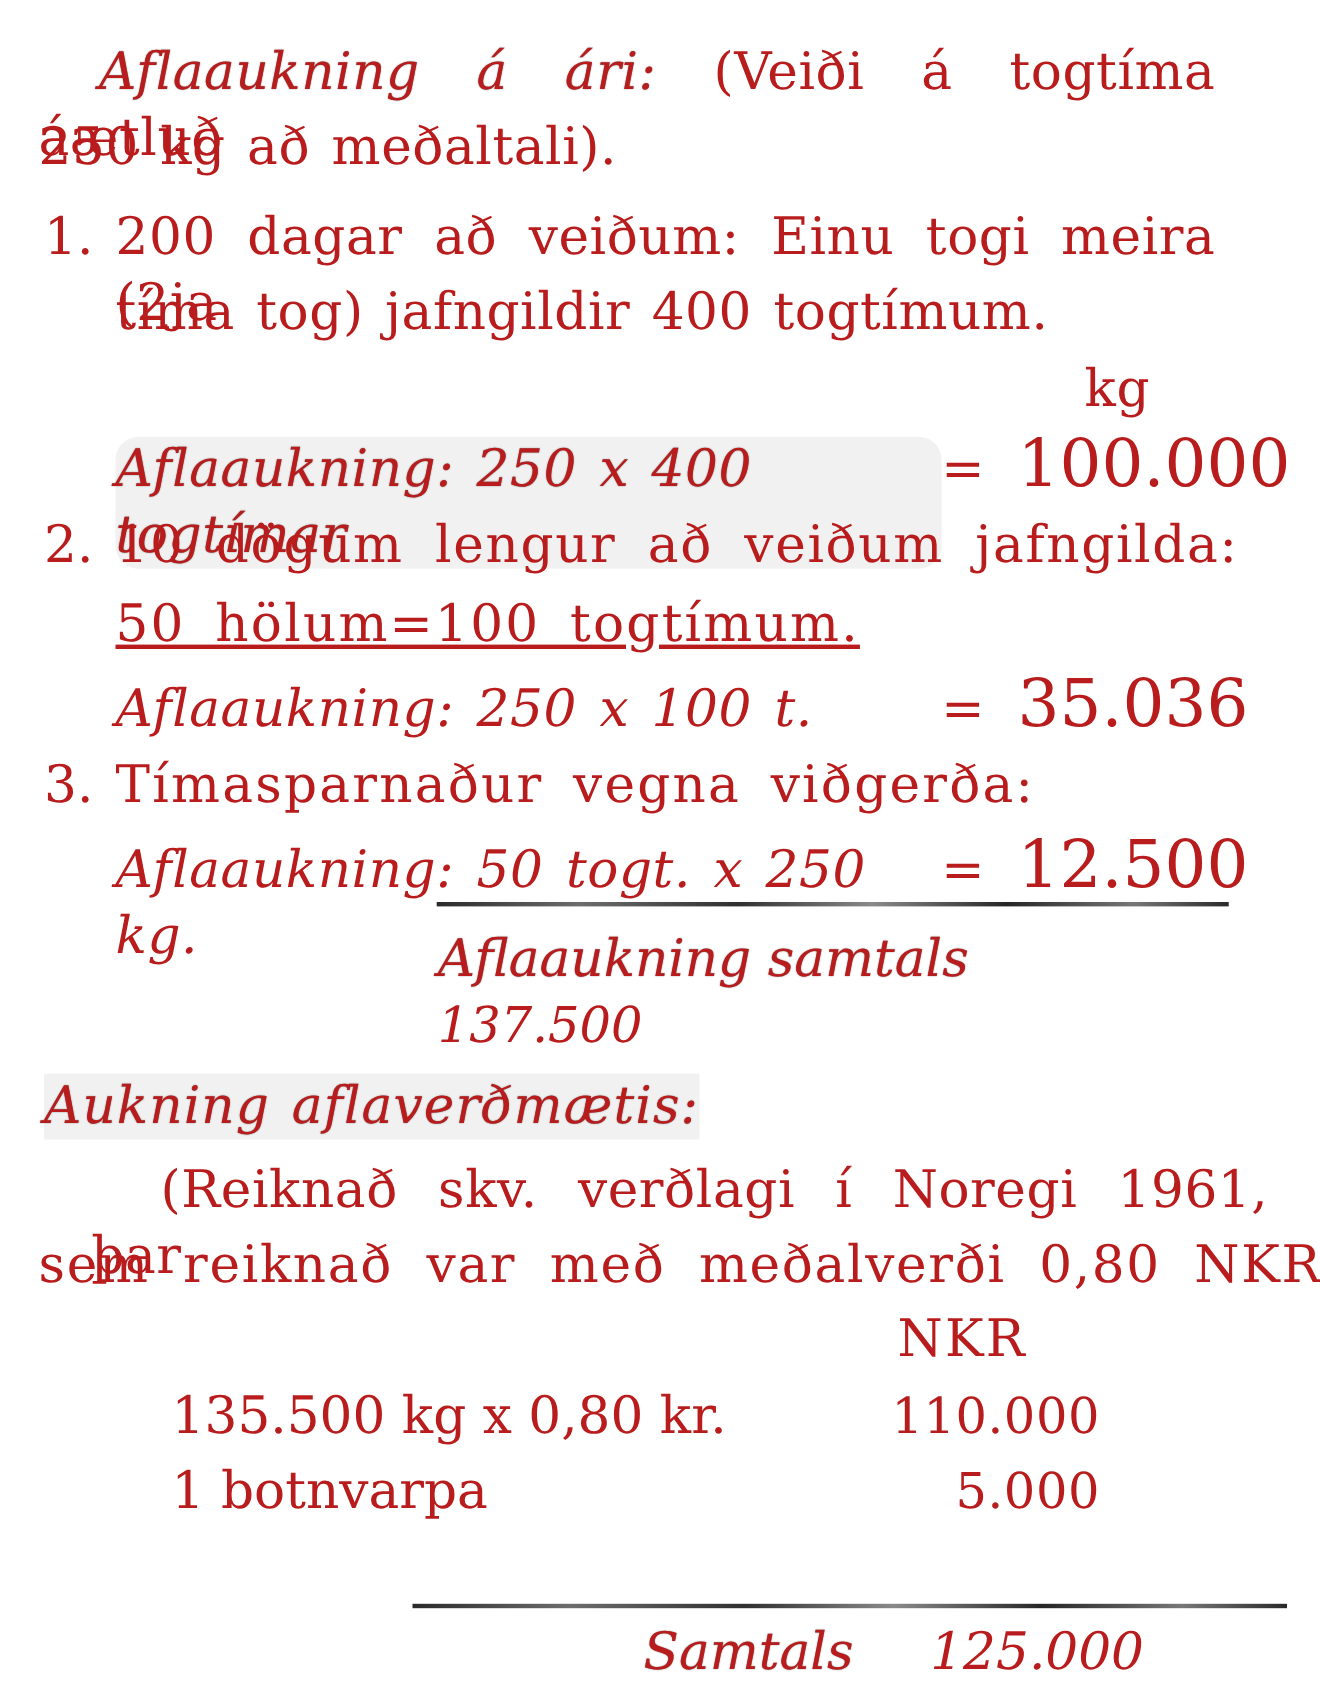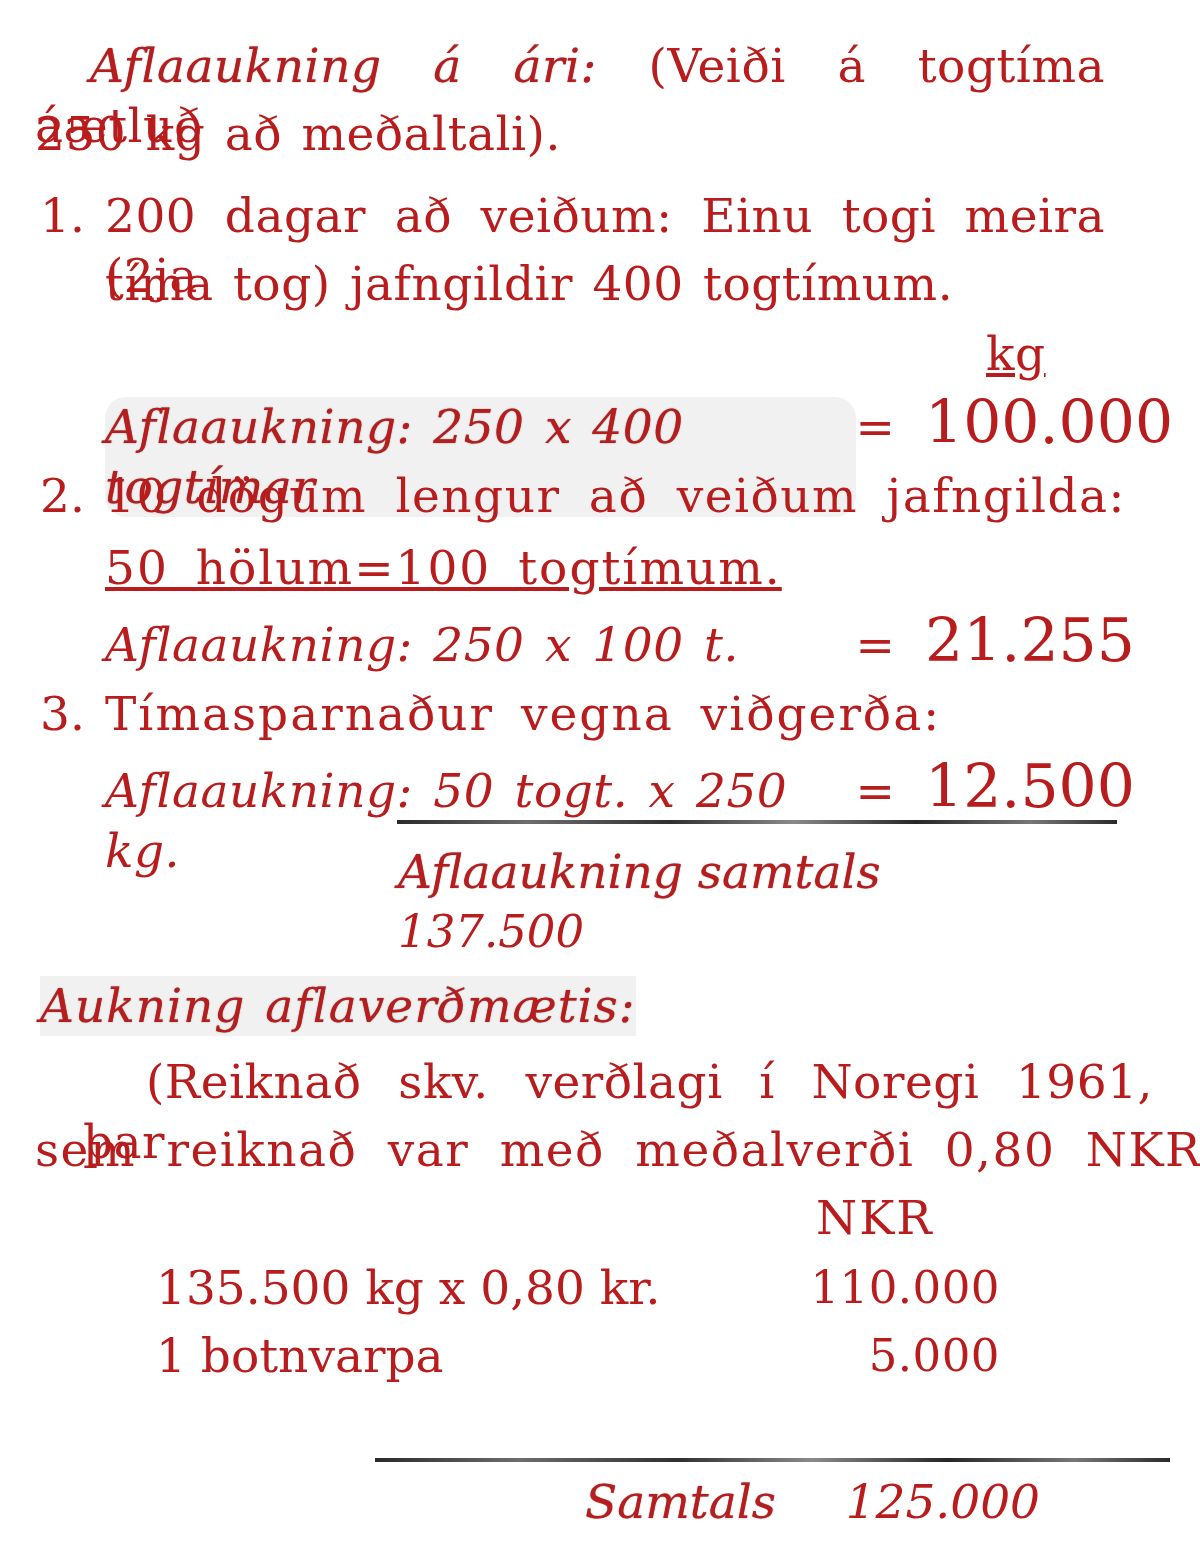--- a/index.html
+++ b/index.html
@@ -100,36 +100,36 @@
   <div class="line just" style="top:36px; left:35px; width:1070px; text-indent:55px;">
     <span class="it smear">Aflaaukning á ári:</span>
     <span>(Veiði á togtíma áætluð</span>
   </div>
   <div class="line" style="top:104px; left:35px;">250 kg að meðaltali).</div>
 
   <div class="marker" style="top:186px; left:40px;">1.</div>
   <div class="line just" style="top:186px; left:105px; width:1000px;">200 dagar að veiðum: Einu togi meira (2ja</div>
   <div class="line" style="top:254px; left:105px;">tíma tog) jafngildir 400 togtímum.</div>
 
-  <div class="line" style="top:324px; left:986px;text-decoration:underline;">kg</div>
+  <div class="line" style="top:324px; left:986px;">kg</div>
 
   <div class="frow" style="top:392px;">
     <span class="flabel halo smear">Aflaaukning: 250 x 400 togtímar</span>
     <span class="feq">=</span>
     <span class="fval">100.000</span>
   </div>
 
   <div class="marker" style="top:466px; left:40px;">2.</div>
   <div class="line sp-a" style="top:466px; left:105px;">10 dögum lengur að veiðum jafngilda:</div>
   <div class="line sp-b" style="top:538px; left:105px;">50 hölum=100 togtímum.</div>
 
   <div class="frow" style="top:610px;">
     <span class="flabel">Aflaaukning: 250 x 100 t.</span>
     <span class="feq">=</span>
-    <span class="fval">21.255</span>
+    <span class="fval">35.036</span>
   </div>
 
   <div class="marker" style="top:684px; left:40px;">3.</div>
   <div class="line sp-c" style="top:684px; left:105px;">Tímasparnaður vegna viðgerða:</div>
 
   <div class="frow" style="top:756px;">
     <span class="flabel">Aflaaukning: 50 togt. x 250 kg.</span>
     <span class="feq">=</span>
     <span class="fval">12.500</span>
   </div>

